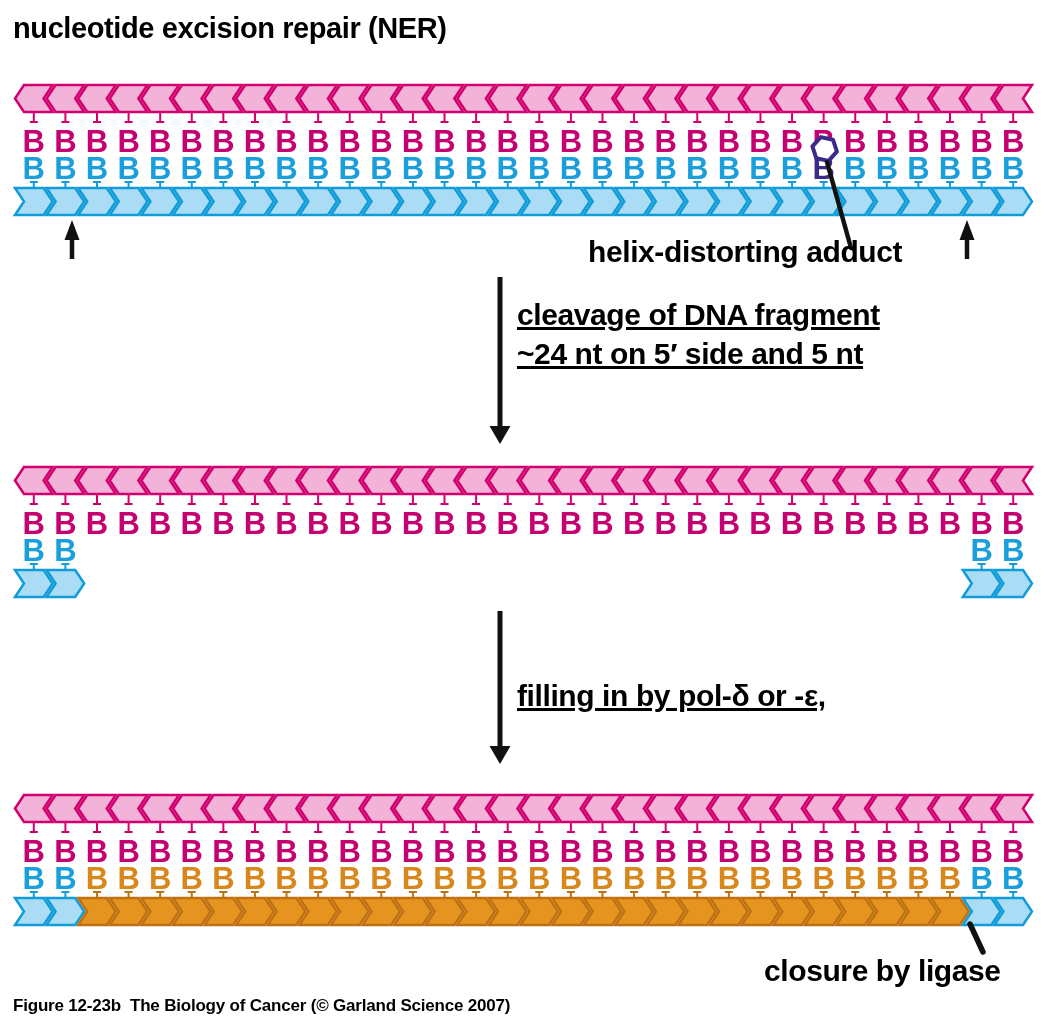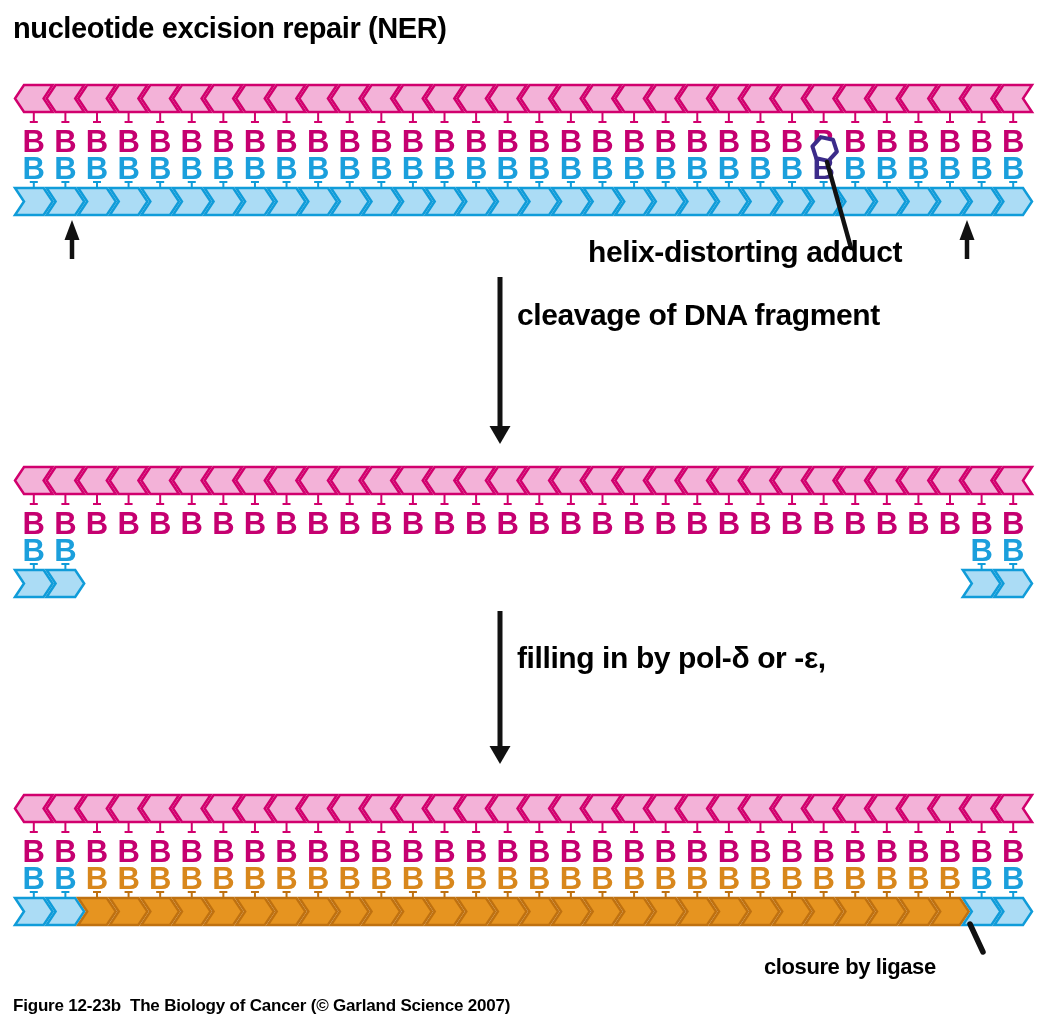--- a/index.html
+++ b/index.html
@@ -2,24 +2,24 @@
 <html><head>
 <meta charset="utf-8">
 <style>
   html,body{margin:0;padding:0;background:#ffffff;}
   .stage{position:relative;width:1047px;height:1024px;background:#ffffff;
          font-family:"Liberation Sans",sans-serif;color:#000;overflow:hidden;}
   #diagram{position:absolute;left:0;top:0;}
   .t{position:absolute;font-weight:bold;letter-spacing:-0.4px;white-space:nowrap;}
   .title{left:13px;top:12px;font-size:29px;}
   .adduct-lbl{left:588px;top:235px;font-size:30px;}
-  .step{font-size:30px;line-height:39px;}
+  .step{font-size:30px;line-height:39px;text-decoration:underline;}
   .step1{left:517px;top:295px;}
-  .step2{left:517px;top:638px;}
-  .ligase-lbl{left:764px;top:954px;font-size:22px;}
+  .step2{left:517px;top:676px;}
+  .ligase-lbl{left:764px;top:954px;font-size:30px;}
   .caption{left:13px;top:996px;font-size:17px;letter-spacing:-0.2px;white-space:pre;}
 </style>
 </head>
 <body>
 
 <div class="stage">
 
   <svg id="diagram" width="1047" height="1024" viewBox="0 0 1047 1024">
     <g id="gen-strands">
         <polygon points="52.59375,85 24,85 15,98.5 24,112 52.59375,112 43.59375,98.5" fill="#f3b2d8" stroke="#d1006e" stroke-width="2.5"></polygon>
@@ -705,20 +705,21 @@
 
     <line x1="970" y1="924" x2="983" y2="952" stroke-width="5.5" stroke-linecap="round" stroke="#111111"></line>
   </svg>
 
   <div class="t adduct-lbl">helix-distorting adduct</div>
 
   <div class="t title">nucleotide excision repair (NER)</div>
 
   <div class="t step step1">
     <div>cleavage of DNA fragment</div>
+    <div>~24 nt on 5′ side and 5 nt</div>
   </div>
 
   <div class="t step step2">
     <div>filling in by pol-δ or -ε,</div>
   </div>
 
   <div class="t ligase-lbl">closure by ligase</div>
 
   <div class="t caption">Figure 12-23b  The Biology of Cancer (© Garland Science 2007)</div>
 </div>

